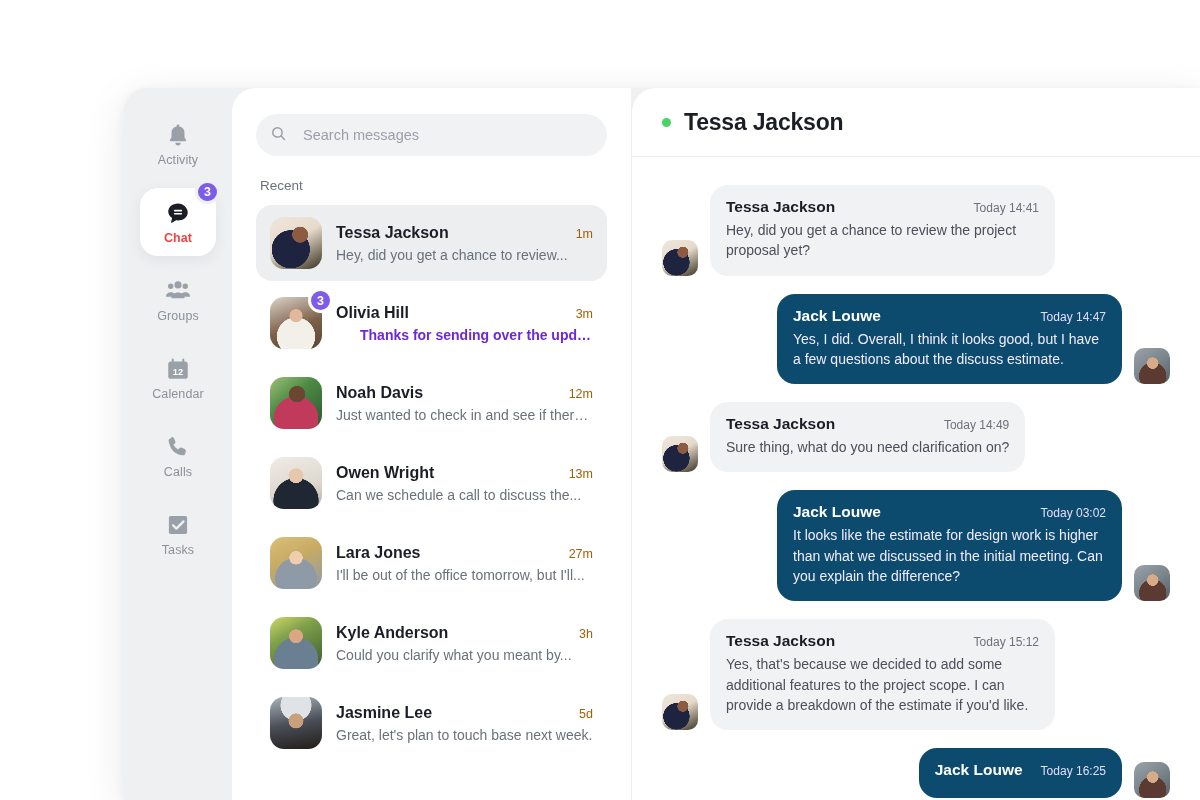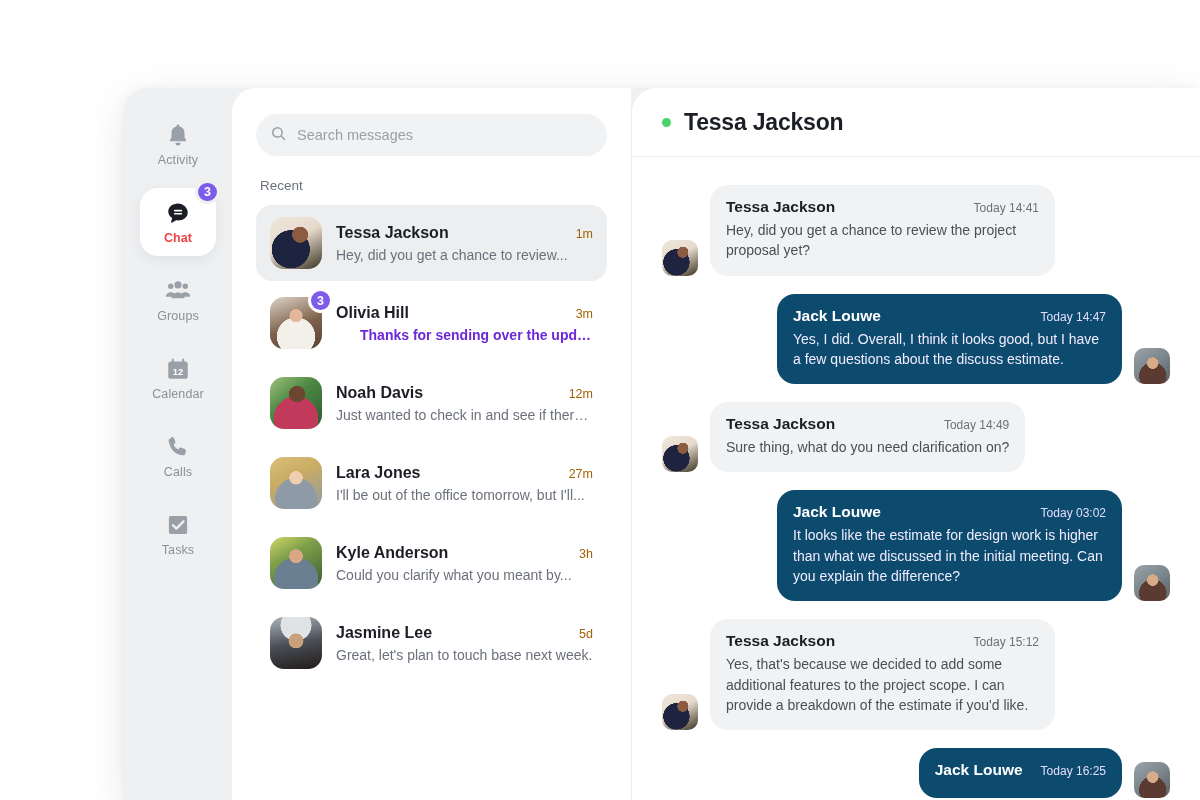--- a/index.html
+++ b/index.html
@@ -79,21 +79,21 @@
     position: relative;
     overflow: hidden;
   }
   #search-box {
     height: 42px;
     border-radius: 21px;
     background: #f1f2f4;
     display: flex;
     align-items: center;
     padding: 0 14px;
-    gap: 10px;
+    gap: 16px;
   }
   #search-box svg { color: #9aa0a8; flex: 0 0 auto; }
   #search-input {
     border: none; outline: none; background: transparent;
     font-family: "Liberation Sans", sans-serif;
     font-size: 14.5px;
     color: #2b2f38;
     width: 100%;
   }
   #search-input::placeholder { color: #9aa0a8; }
@@ -321,20 +321,32 @@
           <div class="conv-body">
             <div class="conv-top">
               <span class="conv-name">Noah Davis</span>
               <span class="conv-time">12m</span>
             </div>
             <div class="conv-preview">Just wanted to check in and see if there...</div>
           </div>
         </div>
         <div class="conv-row">
           <div class="conv-avatar-wrap">
+            <span class="avatar" style="background-image:radial-gradient(circle at 50% 36%, #e8c8ad 0 17%, rgba(0,0,0,0) 18%), radial-gradient(circle at 50% 84%, #1f2733 0 44%, rgba(0,0,0,0) 45%), linear-gradient(165deg,#efece6 0%,#ddd7cd 60%,#b6aea2 100%)"></span>
+          </div>
+          <div class="conv-body">
+            <div class="conv-top">
+              <span class="conv-name">Owen Wright</span>
+              <span class="conv-time">13m</span>
+            </div>
+            <div class="conv-preview">Can we schedule a call to discuss the...</div>
+          </div>
+        </div>
+        <div class="conv-row">
+          <div class="conv-avatar-wrap">
             <span class="avatar" style="background-image:radial-gradient(circle at 50% 40%, #f0cdae 0 16%, rgba(0,0,0,0) 17%), radial-gradient(circle at 50% 80%, #8e9aa6 0 42%, rgba(0,0,0,0) 43%), linear-gradient(155deg,#d9c07a 0%,#c9ab63 40%,#8e9aa6 100%)"></span>
           </div>
           <div class="conv-body">
             <div class="conv-top">
               <span class="conv-name">Lara Jones</span>
               <span class="conv-time">27m</span>
             </div>
             <div class="conv-preview">I'll be out of the office tomorrow, but I'll...</div>
           </div>
         </div>

